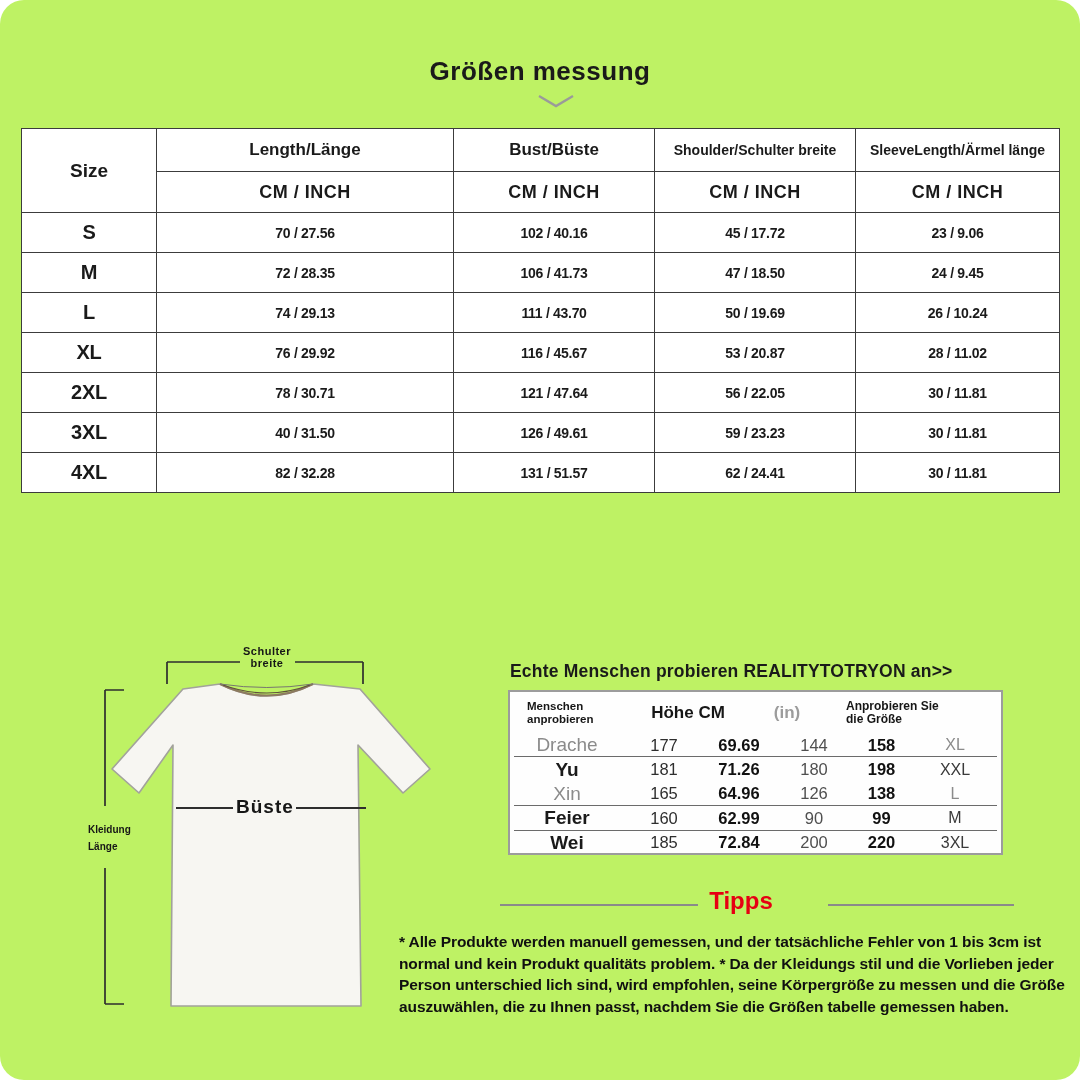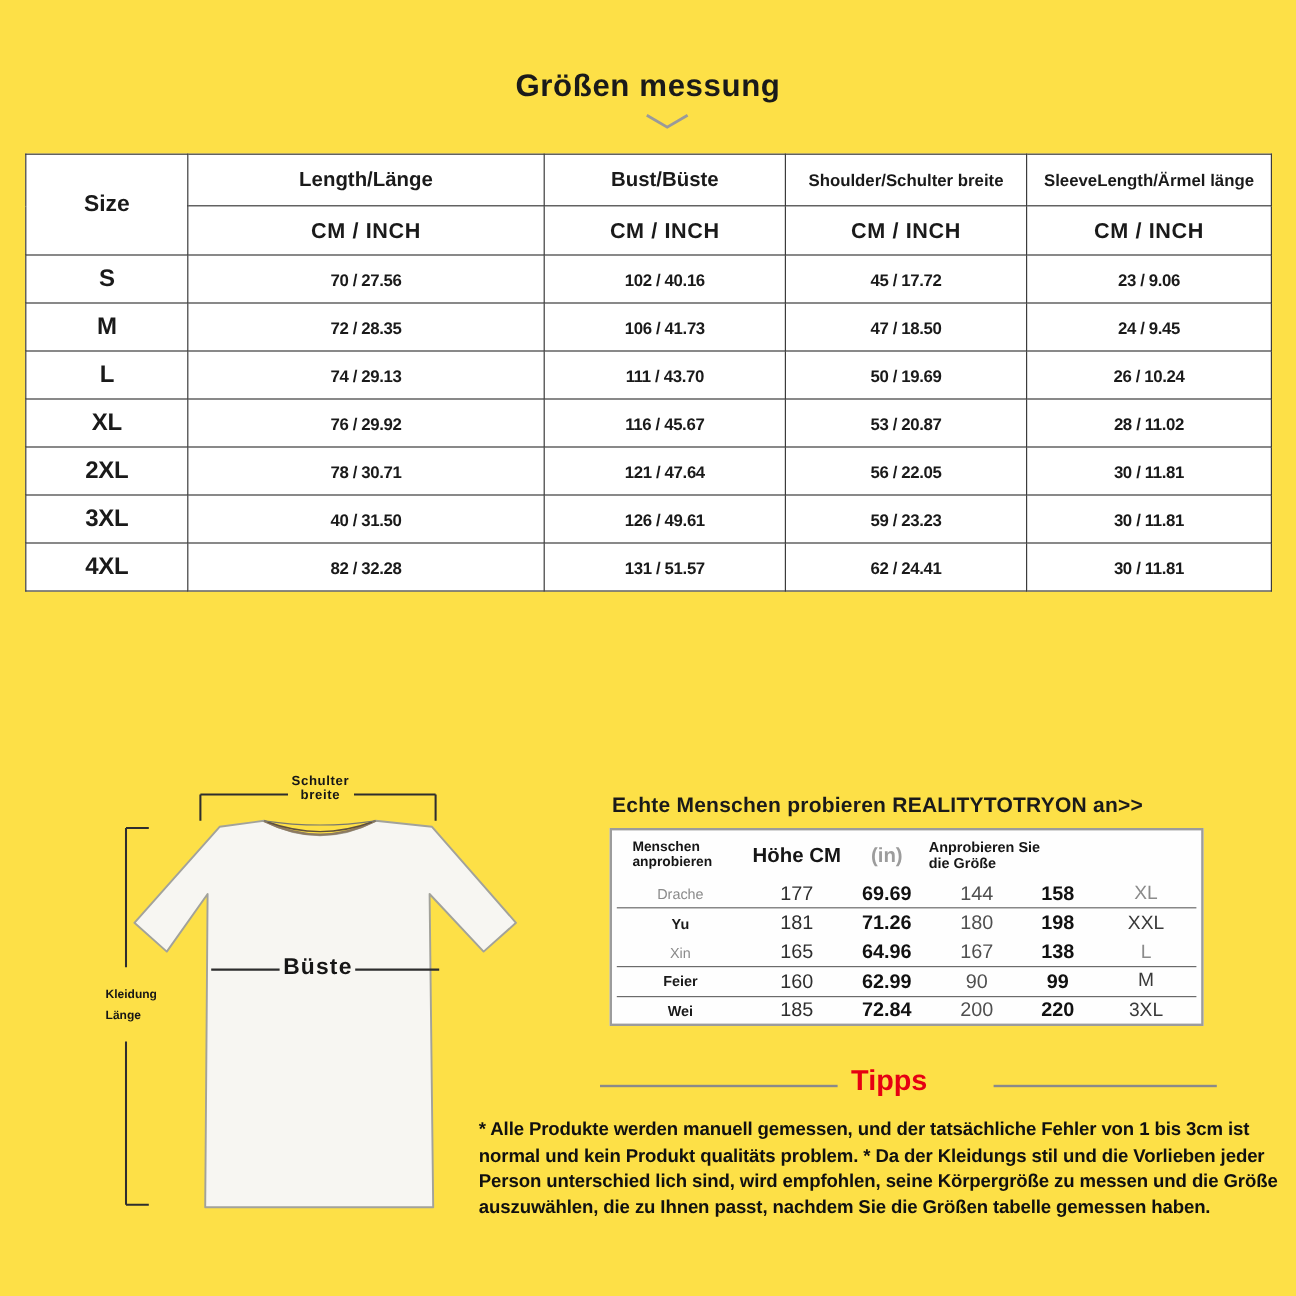--- a/index.html
+++ b/index.html
@@ -1,17 +1,17 @@
 <!DOCTYPE html>
 <html><head>
 <meta charset="utf-8">
 <style>
   html,body{margin:0;padding:0;background:#fff;}
-  .page{position:relative;width:1080px;height:1080px;background:#fde047;overflow:hidden;
-        font-family:"Liberation Sans", sans-serif;color:#1a1a1a;}
+  .page{position:relative;width:1080px;height:1080px;background:#bef264;overflow:hidden;
+        font-family:"Liberation Sans", sans-serif;color:#1a1a1a;border-radius:24px;}
 
   
   .page-title{position:absolute;top:56px;left:0;width:100%;text-align:center;
               font-size:26px;font-weight:bold;letter-spacing:.5px;}
   .chevron{position:absolute;top:93px;left:537px;width:38px;height:16px;}
 
   
   table.size-table{position:absolute;left:21px;top:128px;width:1038px;border-collapse:collapse;
                    table-layout:fixed;background:#fff;}
   table.size-table th, table.size-table td{border:1.6px solid #3c3c3c;text-align:center;
@@ -27,30 +27,30 @@
   .shirt-svg{position:absolute;left:60px;top:630px;}
   .diagram-label{position:absolute;font-weight:bold;color:#161616;}
   .shoulder-label{left:231px;top:645px;width:72px;text-align:center;font-size:11px;line-height:12px;letter-spacing:.5px;}
   .bust-label{left:236px;top:796px;font-size:19px;letter-spacing:1px;}
   .length-label{left:88px;top:821px;width:34px;font-size:10px;line-height:17px;}
 
   
   .fit-heading{position:absolute;left:510px;top:661px;font-size:17.5px;font-weight:bold;letter-spacing:.2px;}
   .fit-table{position:absolute;left:508px;top:690px;width:495px;height:165px;border:2px solid #9c9c9c;
              box-sizing:border-box;background:#fefefe;}
-  .fit-head{display:grid;grid-template-columns:114px 80px 70px 135px 92px;height:41px;align-items:center;}
+  .fit-head{display:grid;grid-template-columns:114px 80px 70px 135px 92px;height:41px;align-items:center;gap:24px;}
   .fit-col{font-weight:bold;text-align:center;font-size:17px;color:#161616;}
   .fit-col.people{font-size:11.5px;line-height:12.5px;text-align:left;padding-left:17px;}
   .fit-col.in{color:#9c9c9c;font-weight:bold;}
   .fit-col.tryon{font-size:12px;line-height:13px;text-align:left;}
   .fit-body{display:block;}
   .fit-row{display:grid;grid-template-columns:114px 80px 70px 80px 55px 92px;height:24.4px;
            align-items:center;position:relative;}
   .fc{text-align:center;font-size:16.5px;color:#2e2e2e;}
-  .fc.name{font-size:12px;font-weight:bold;color:#1a1a1a;}
+  .fc.name{font-size:19px;font-weight:bold;color:#1a1a1a;}
   .fc.bold{font-weight:bold;color:#111;}
   .fc.kg{color:#4f4f4f;}
   .fc.size{font-size:16px;color:#3a3a3a;}
   .fit-row.muted .name, .fit-row.muted .size{color:#8b8b8b;font-weight:normal;}
   .fit-body .fit-row:nth-child(1)::after,
   .fit-body .fit-row:nth-child(3)::after,
   .fit-body .fit-row:nth-child(4)::after{content:"";position:absolute;left:4px;right:4px;bottom:0;
            border-bottom:1.4px solid #6b6b6b;}
 
   
@@ -197,21 +197,21 @@
         <span class="fc">181</span>
         <span class="fc bold">71.26</span>
         <span class="fc kg">180</span>
         <span class="fc bold">198</span>
         <span class="fc size">XXL</span>
       </div>
         <div class="fit-row muted">
         <span class="fc name">Xin</span>
         <span class="fc">165</span>
         <span class="fc bold">64.96</span>
-        <span class="fc kg">167</span>
+        <span class="fc kg">126</span>
         <span class="fc bold">138</span>
         <span class="fc size">L</span>
       </div>
         <div class="fit-row">
         <span class="fc name">Feier</span>
         <span class="fc">160</span>
         <span class="fc bold">62.99</span>
         <span class="fc kg">90</span>
         <span class="fc bold">99</span>
         <span class="fc size">M</span>

